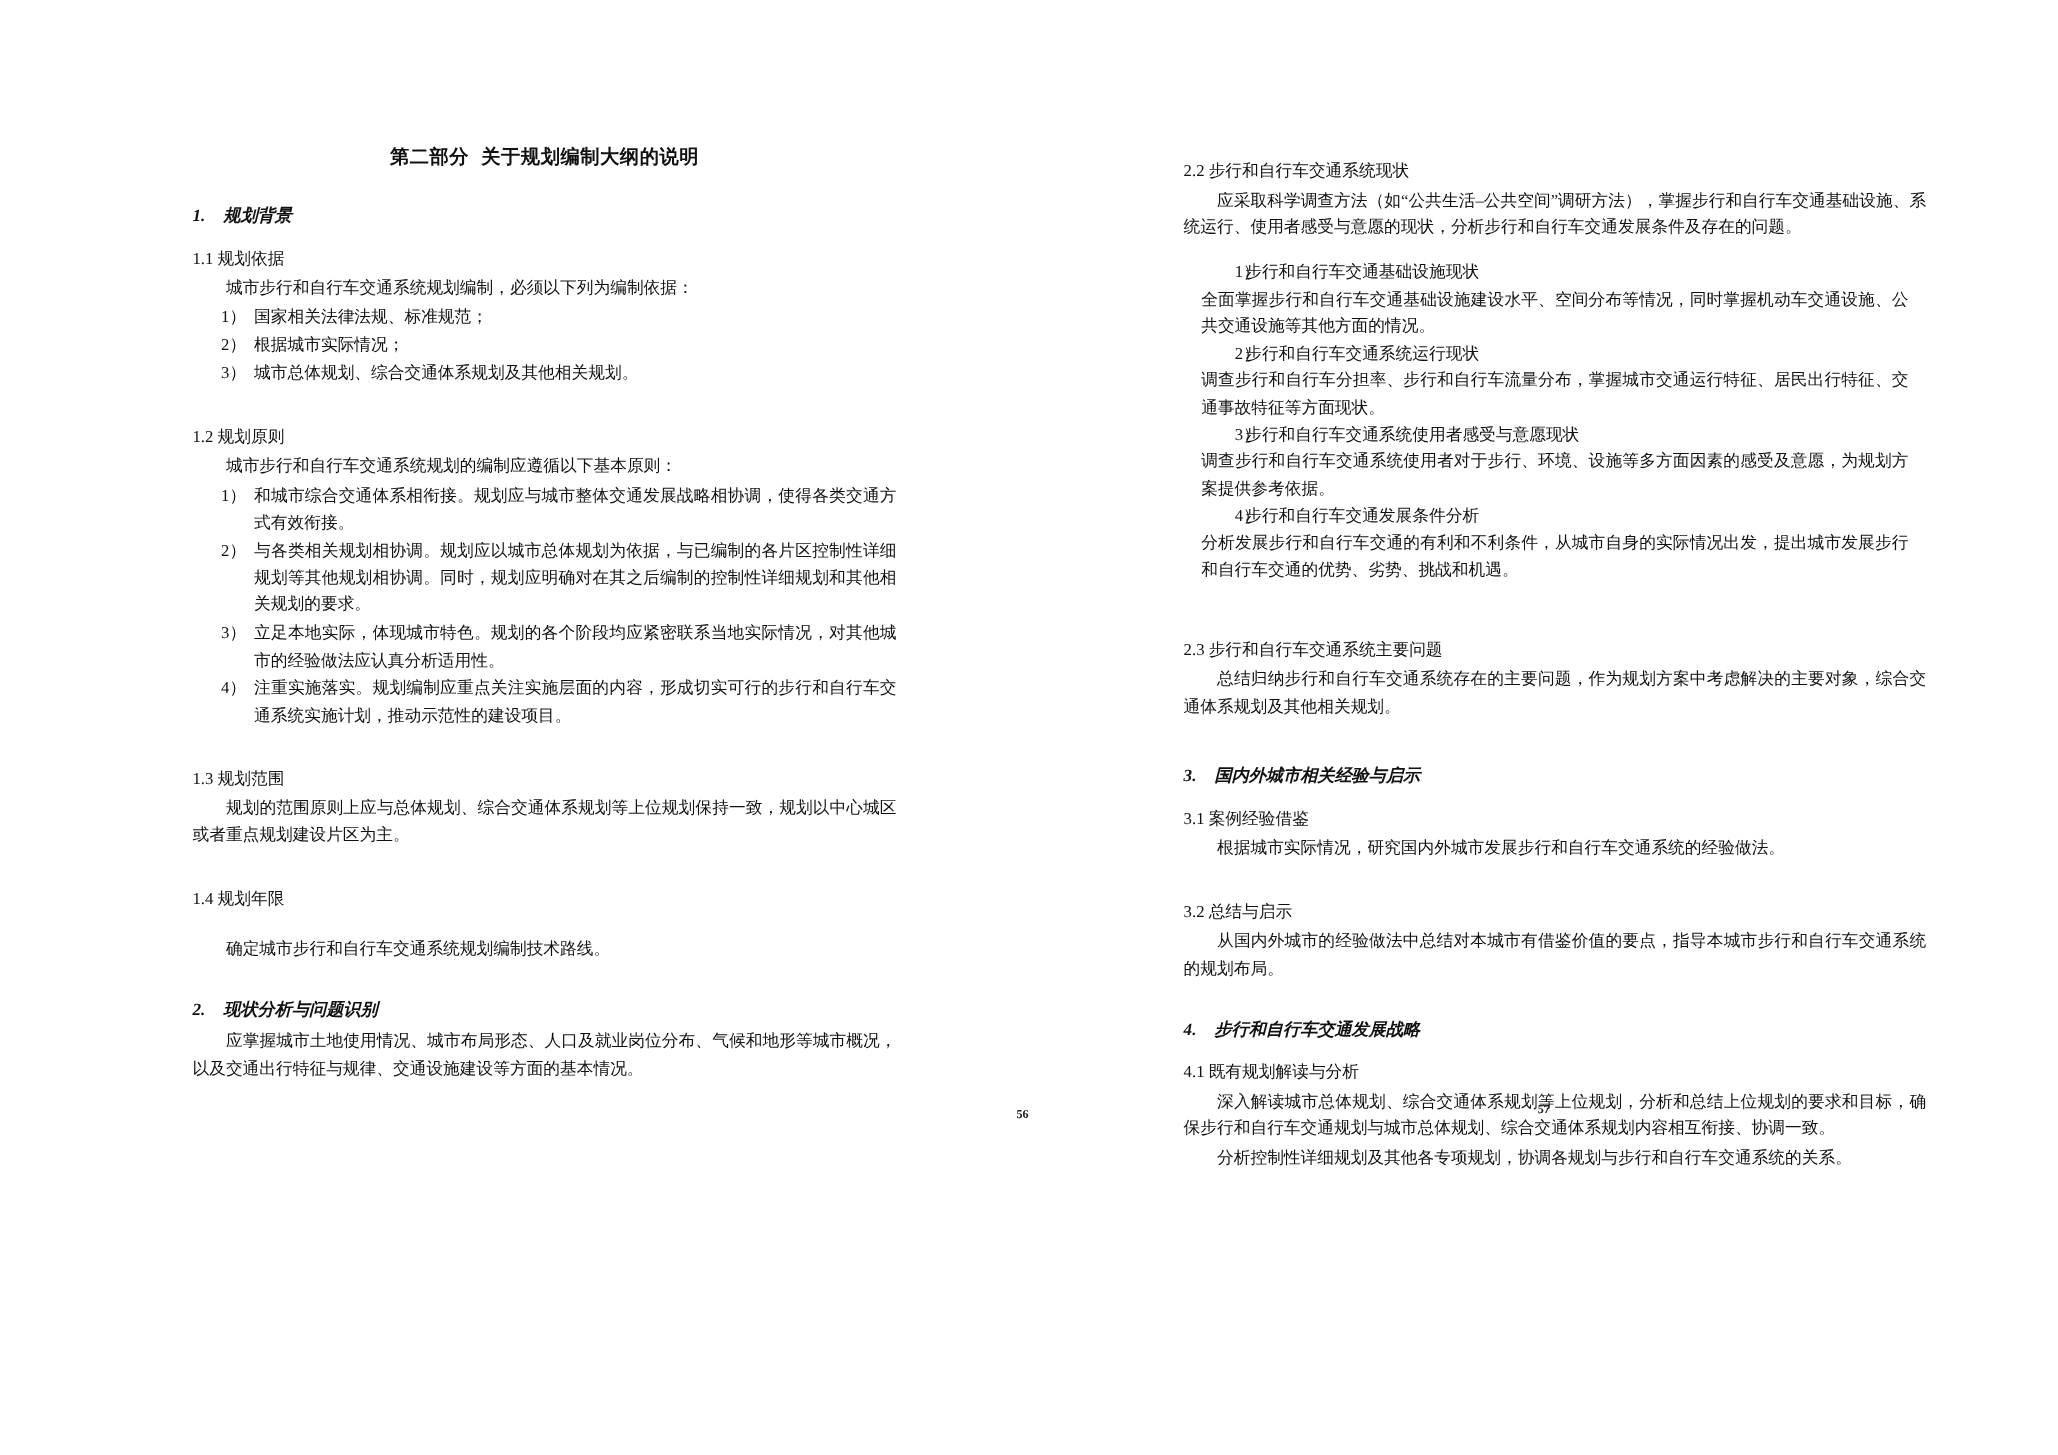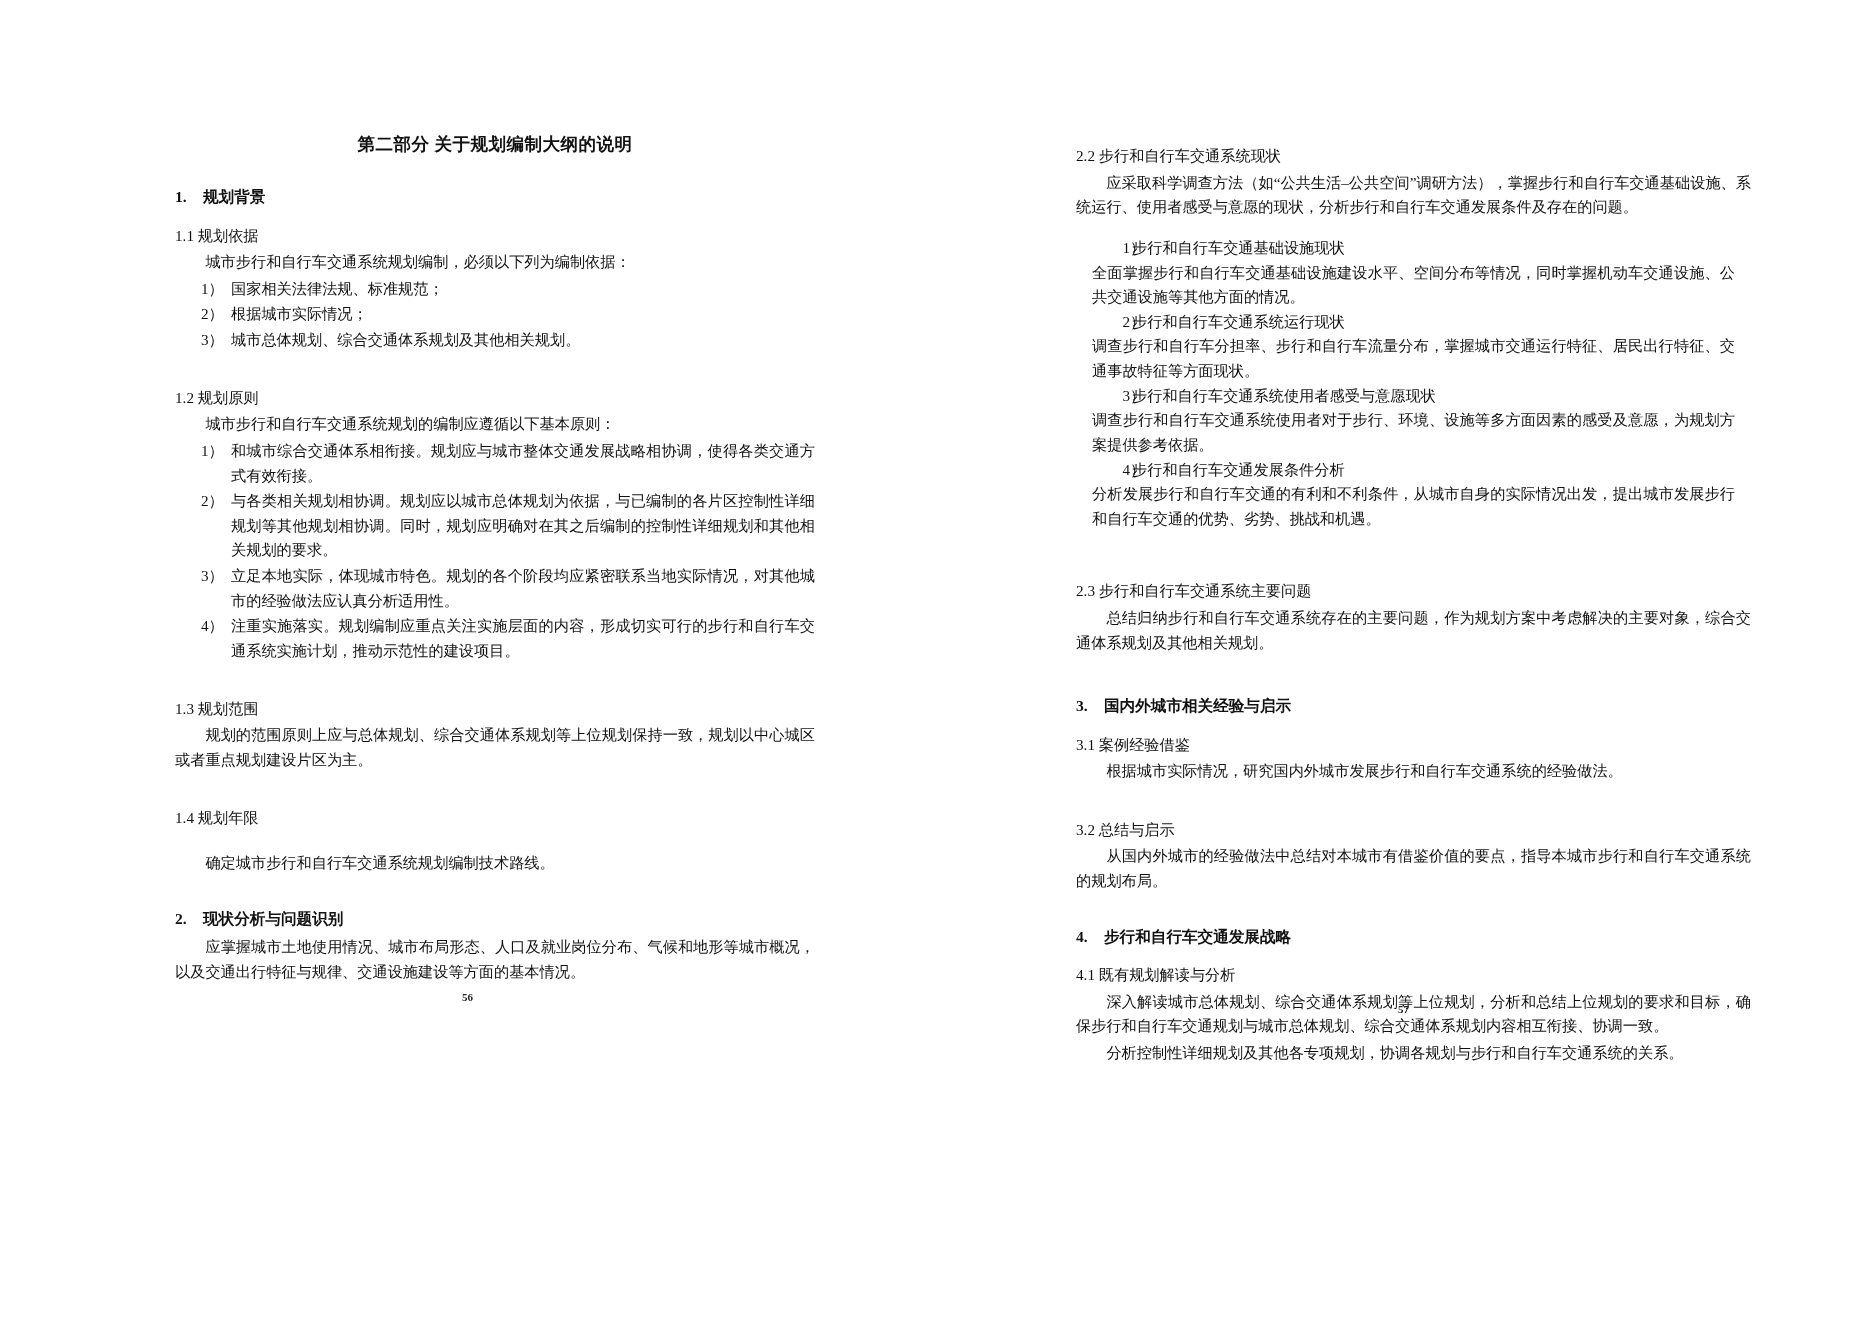--- a/index.html
+++ b/index.html
@@ -40,25 +40,27 @@
     font-size: 15.2px;
     line-height: 1.62;
     text-align: justify;
   }
   .part-title {
     text-align: center;
     font-weight: bold;
     font-size: 17.5px;
     letter-spacing: 0.5px;
     margin: 0 0 26px 0;
+    font-family: Liberation Mono, monospace;
   }
   .h1 {
     font-weight: bold;
     font-size: 15.6px;
     margin: 18px 0 4px 0;
+    font-style: italic;
   }
   .h1 .num {
     display: inline-block;
     width: 28px;
   }
   .h2 {
     font-size: 15.2px;
     margin: 14px 0 2px 0;
   }
   .para {
@@ -105,21 +107,21 @@
   .folio {
     position: absolute;
     bottom: 300px;
     width: 100%;
     left: 0;
     text-align: center;
     font-size: 11px;
     font-weight: bold;
     color: #222;
   }
-  .page-left .folio { bottom: 320px; }
+  .page-left .folio { bottom: 304px; text-align: right; }
   .page-right .folio { bottom: 308px; }
 </style>
 </head>
 <body>
 
 <div class="spread">
 
   <div class="page page-left">
     <div class="col">
 

